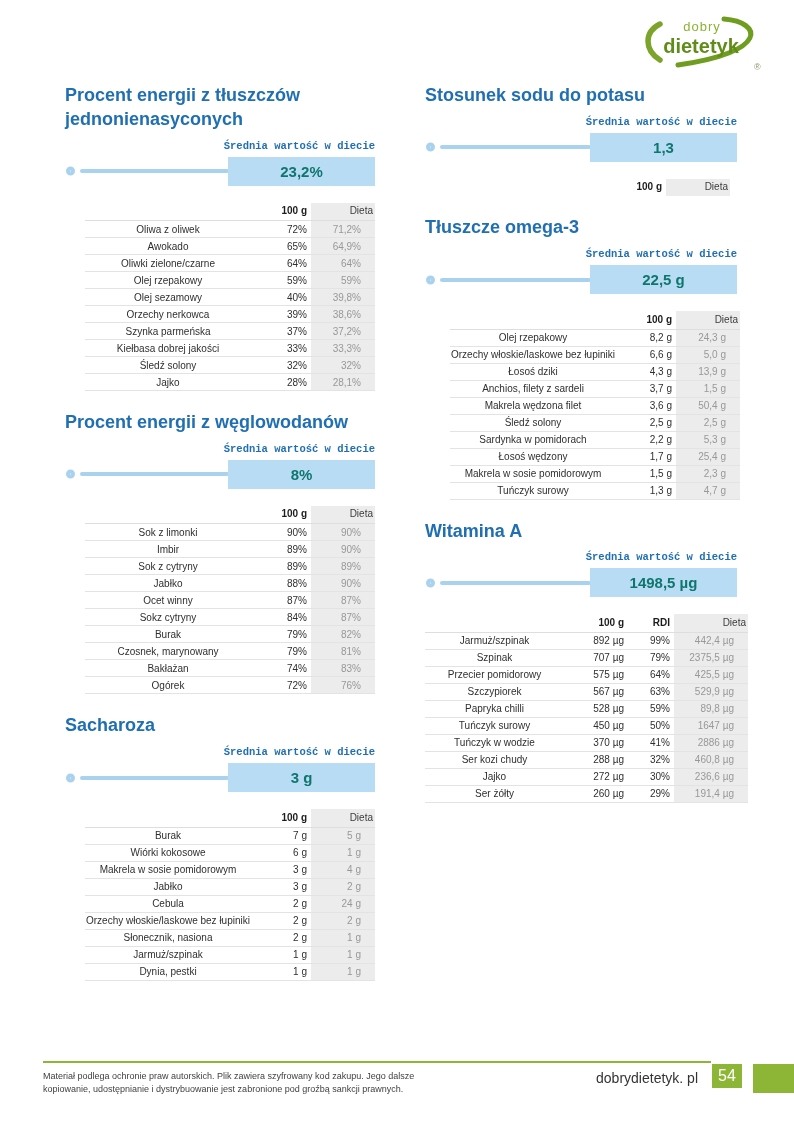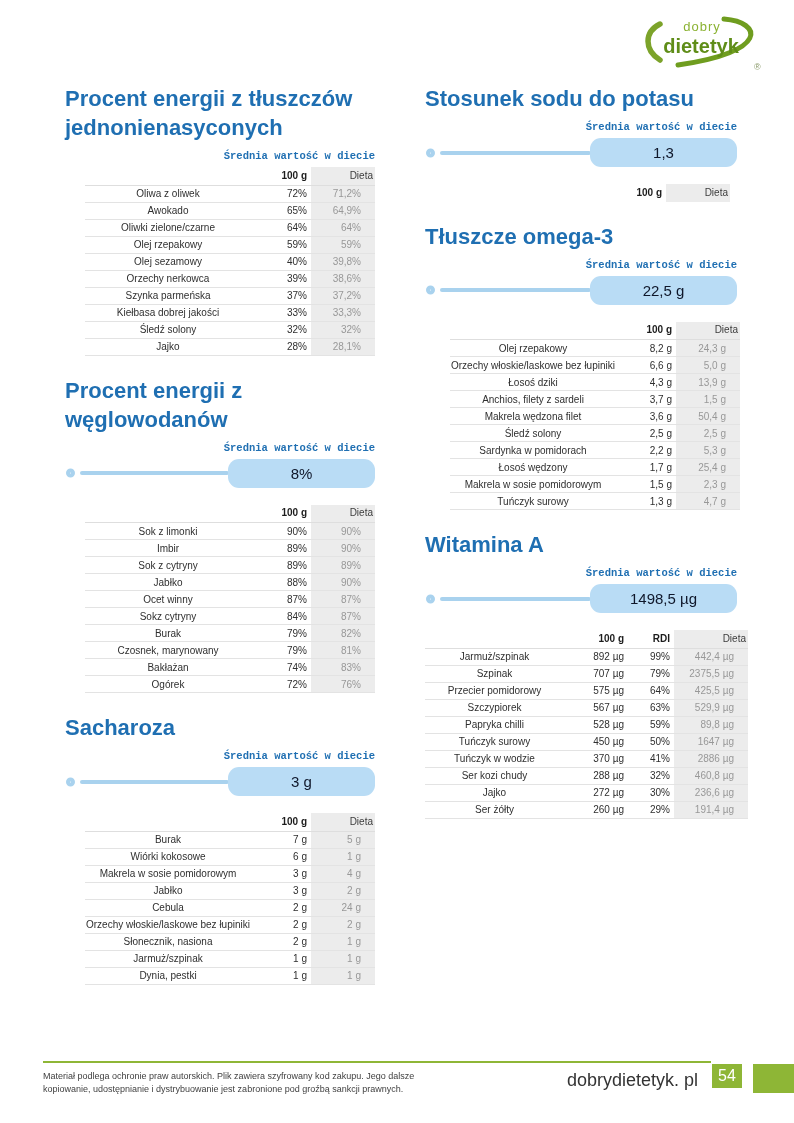--- a/index.html
+++ b/index.html
@@ -19,42 +19,42 @@
     -webkit-font-smoothing:antialiased;
   }
   
   .logo{position:absolute;top:10px;right:8px;width:162px;height:64px;}
   
   .col{position:absolute;top:84px;}
   .col-left{left:65px;width:310px;}
   .col-right{left:425px;width:323px;}
   .section{margin-bottom:20px;}
   .section-title{
-    margin:0 0 8px 0;font-size:22px;line-height:1.32;font-weight:700;color:var(--blue);
+    margin:0 0 8px 0;font-size:18px;line-height:1.32;font-weight:700;color:var(--blue);
   }
   .avg-label{
     font-size:10.5px;font-weight:700;color:var(--blue);
     text-align:right;margin:0 0 5px 0;font-family:Liberation Mono, monospace;
   }
   .col-right .avg-label{padding-right:11px;}
   
   .slider{position:relative;height:29px;margin-bottom:17px;}
   .col-right .slider{margin-right:11px;}
   .knob{
     position:absolute;left:1px;top:50%;transform:translateY(-50%);
     width:9px;height:9px;border:4px solid var(--lightblue);border-radius:50%;background:#fff;
   }
   .track{
     position:absolute;left:15px;right:146px;top:50%;transform:translateY(-50%);
     height:4px;background:var(--lightblue);border-radius:2px;
   }
   .value-box{
     position:absolute;right:0;top:0;width:147px;height:29px;background:var(--boxblue);
     display:flex;align-items:center;justify-content:center;
-    font-size:15px;font-weight:400;color:#0f172a;border-radius:11px;
+    font-size:15px;font-weight:700;color:#0f766e;
   }
   
   .table-wrap{margin-top:2px;}
   .col-left .table-wrap{margin-left:20px;}
   .col-right .section:nth-of-type(2) .table-wrap{margin-left:25px;margin-right:8px;}
   .col-right .section:nth-of-type(1) .table-wrap{margin-right:18px;}
   .col-right .section:nth-of-type(1) table{width:288px;margin-left:auto;}
   table{width:100%;border-collapse:collapse;font-size:10px;color:#2f2f2f;}
   th,td{padding:2.5px 4px 2.5px 0;vertical-align:bottom;}
   thead th{font-weight:700;text-align:right;color:#1c1c1c;border-bottom:1px solid var(--rowline);padding-bottom:4px;}
@@ -70,21 +70,21 @@
   table.cols-3 th.c-num{width:56px;}
   table.cols-3 th.c-rdi{width:46px;}
   table.cols-3 th.c-dieta{width:74px;}
   
   .footer{position:absolute;left:43px;right:0;top:1061px;height:42px;}
   .footer-rule{position:absolute;left:0;top:0;width:calc(100% - 83px);height:2px;background:var(--green);}
   .notice{
     position:absolute;left:0;top:9px;margin:0;font-size:9px;line-height:12.5px;color:#3f3f3f;
   }
   .site{
-    position:absolute;right:96px;top:9px;font-size:18px;color:#333;font-weight:500;white-space:nowrap;
+    position:absolute;right:96px;top:9px;font-size:14px;color:#333;font-weight:500;white-space:nowrap;
   }
   .page-badge{
     position:absolute;right:52px;top:3px;width:30px;height:24px;background:var(--green);
     color:#fff;font-size:16px;display:flex;align-items:center;justify-content:center;
   }
   .corner-block{position:absolute;right:0;top:3px;width:41px;height:29px;background:var(--green);}
 </style>
 </head>
 <body>
 
@@ -95,20 +95,25 @@
     <text x="78" y="21" text-anchor="middle" font-size="13" letter-spacing="1" fill="#8bb232" font-family="Liberation Sans, sans-serif">dobry</text>
     <text x="77" y="43" text-anchor="middle" font-size="20" font-weight="bold" fill="#5f8d18" font-family="Liberation Sans, sans-serif">dietetyk</text>
     <text x="130" y="60" font-size="9" fill="#8a9a6a" font-family="Liberation Sans, sans-serif">®</text>
   </svg>
 </div>
 
 <div class="col col-left" id="col-left">
   <section class="section">
     <h2 class="section-title">Procent energii z tłuszczów jednonienasyconych</h2>
     <div class="avg-label">Średnia wartość w diecie</div>
+    <div class="slider">
+      <span class="knob"></span>
+      <span class="track"></span>
+      <span class="value-box">23,2%</span>
+    </div>
     <div class="table-wrap">
       <table class="data-table cols-2">
         <thead>
             <tr>
               <th class="h-name"></th>
               <th class="c-num">100 g</th>
               <th class="c-dieta h-dieta">Dieta</th>
             </tr>
           </thead>
         <tbody>

